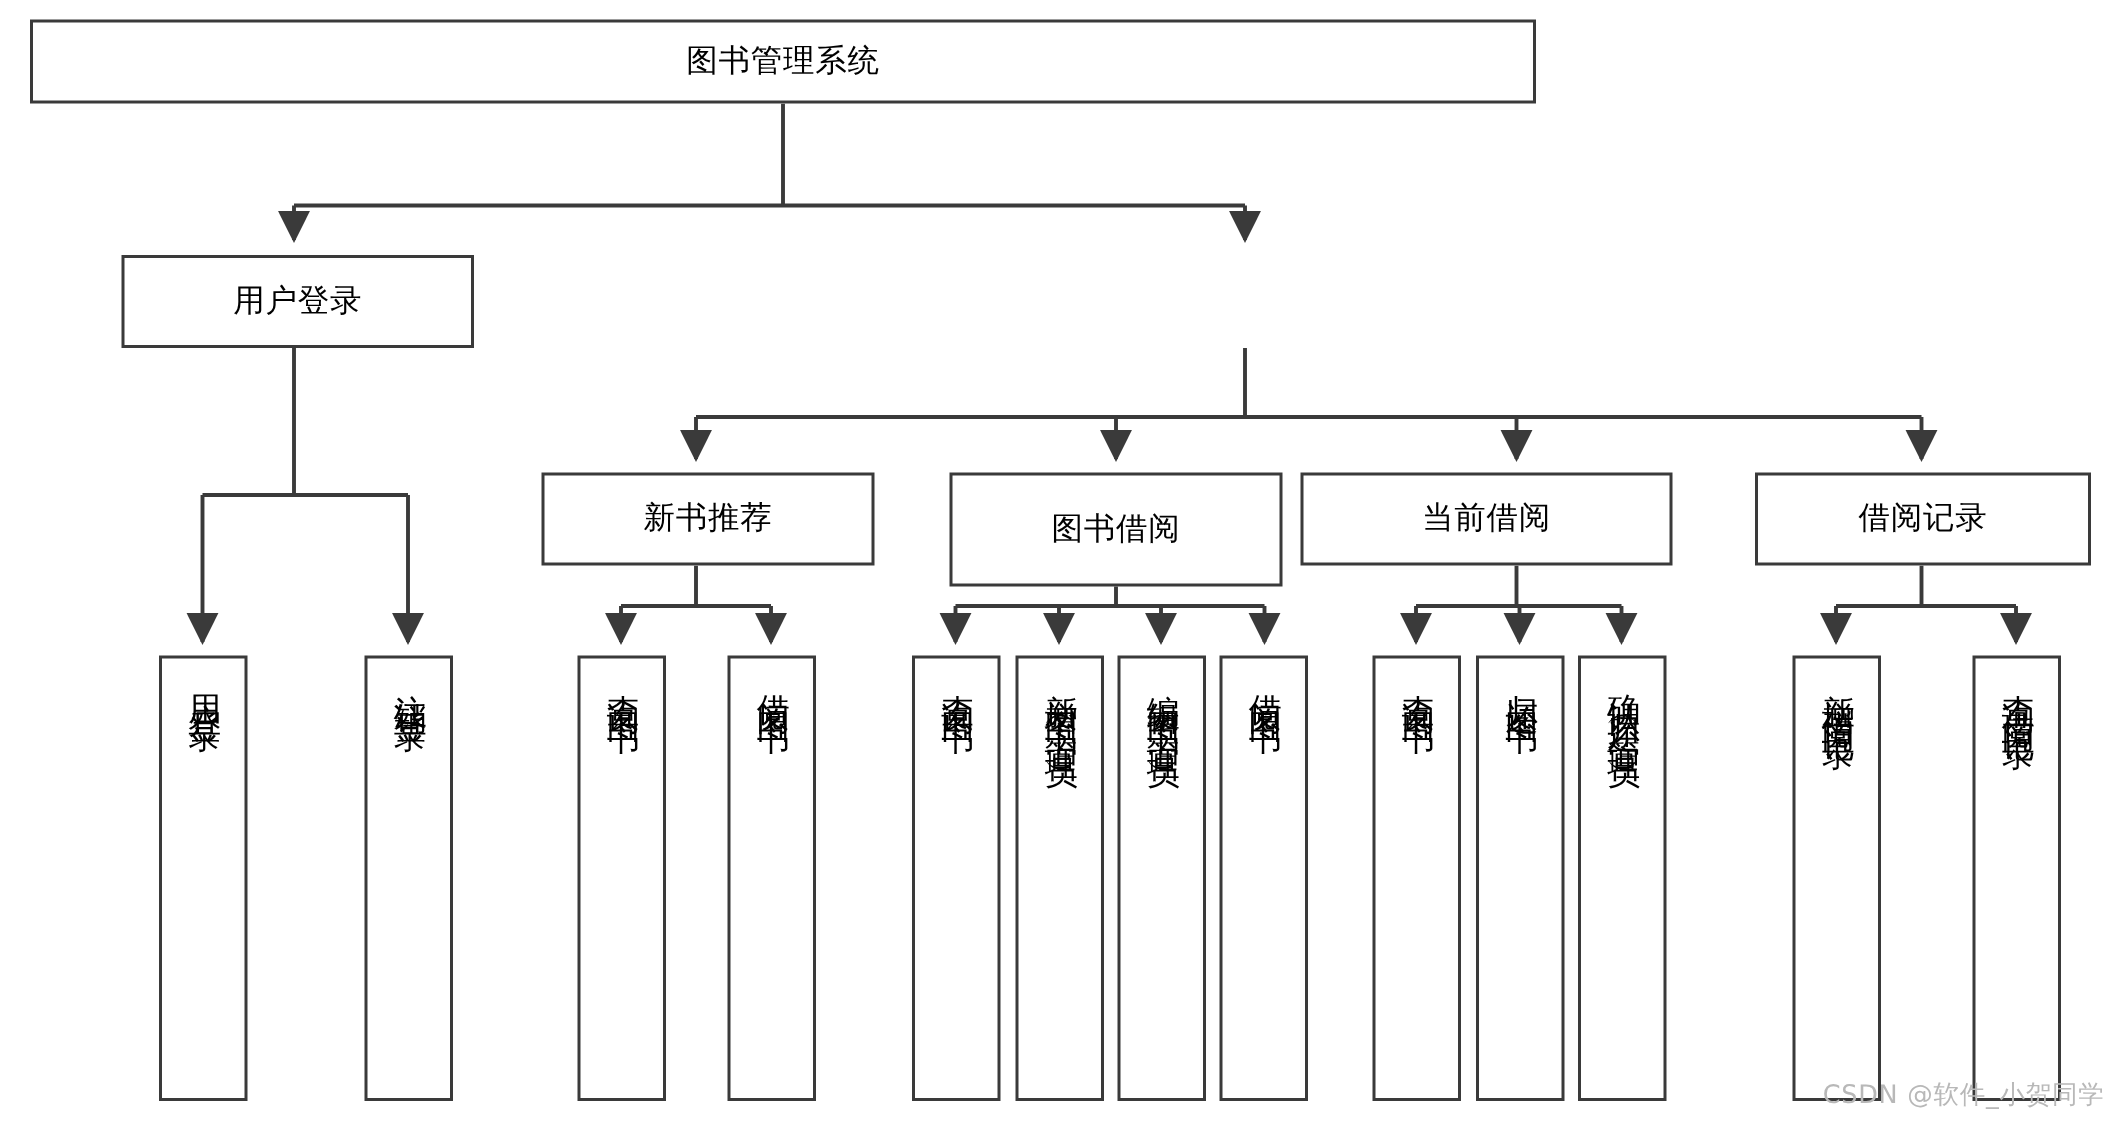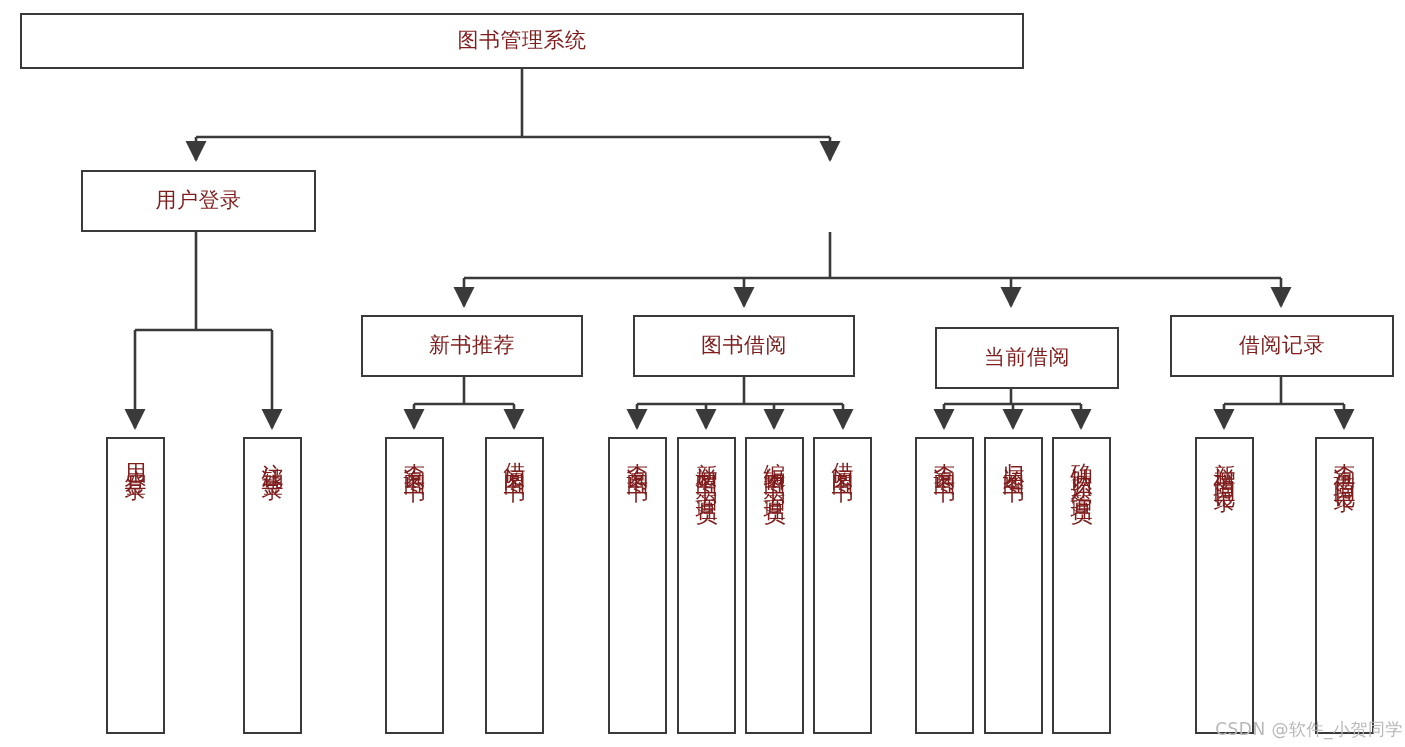--- a/index.html
+++ b/index.html
@@ -27,21 +27,21 @@
     position: absolute;
     box-sizing: border-box;
     background: #ffffff;
     border: 2px solid #3a3a3a;
     display: flex;
     align-items: center;
     justify-content: center;
     overflow: hidden;
   }
   .node-label {
-    color: #7f1d1d;
+    color: #000000;
     text-align: center;
     line-height: 1.12;
     white-space: pre-line;
   }
   
   .h-node .node-label {
     font-size: 21px;
     letter-spacing: 0.5px;
   }
   
@@ -127,24 +127,24 @@
     <span class="node-label">图书管理系统</span>
   </div>
 
   <div class="node h-node" style="left:81px; top:170px; width:235px; height:62px;">
     <span class="node-label">用户登录</span>
   </div>
 
   <div class="node h-node" style="left:361px; top:315px; width:222px; height:62px;">
     <span class="node-label">新书推荐</span>
   </div>
-  <div class="node h-node" style="left:633px; top:315px; width:222px; height:62px;">
+  <div class="node h-node" style="left:633px; top:315px; width:222px; height:76px;">
     <span class="node-label">图书借阅</span>
   </div>
-  <div class="node h-node" style="left:935px; top:315px; width:184px; height:62px;margin-top:12px;">
+  <div class="node h-node" style="left:867px; top:315px; width:248px; height:62px;">
     <span class="node-label">当前借阅</span>
   </div>
   <div class="node h-node" style="left:1170px; top:315px; width:224px; height:62px;">
     <span class="node-label">借阅记录</span>
   </div>
 
   <div class="node v-node" style="left:106px; top:437px; width:59px; height:297px;">
     <span class="node-label">用户登录</span>
   </div>
   <div class="node v-node" style="left:243px; top:437px; width:59px; height:297px;">

